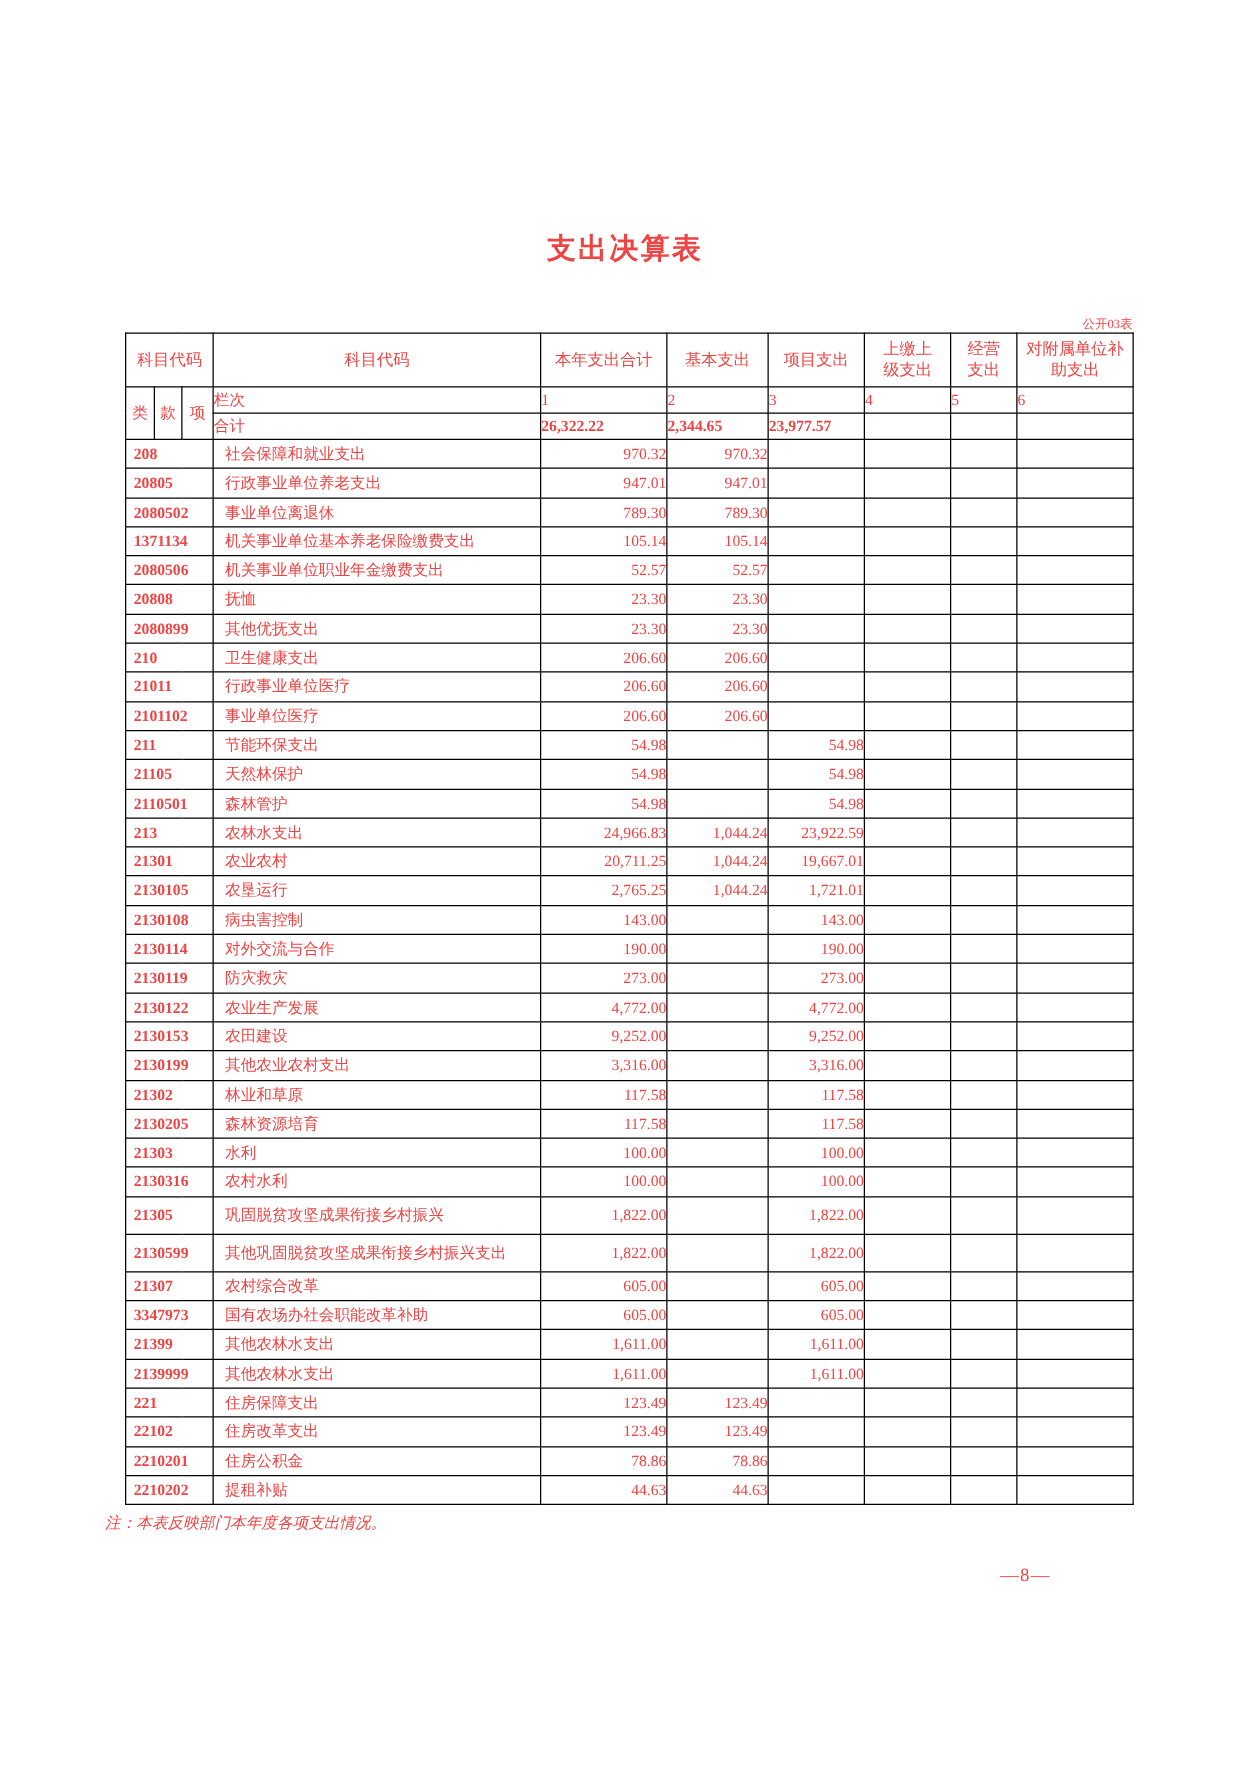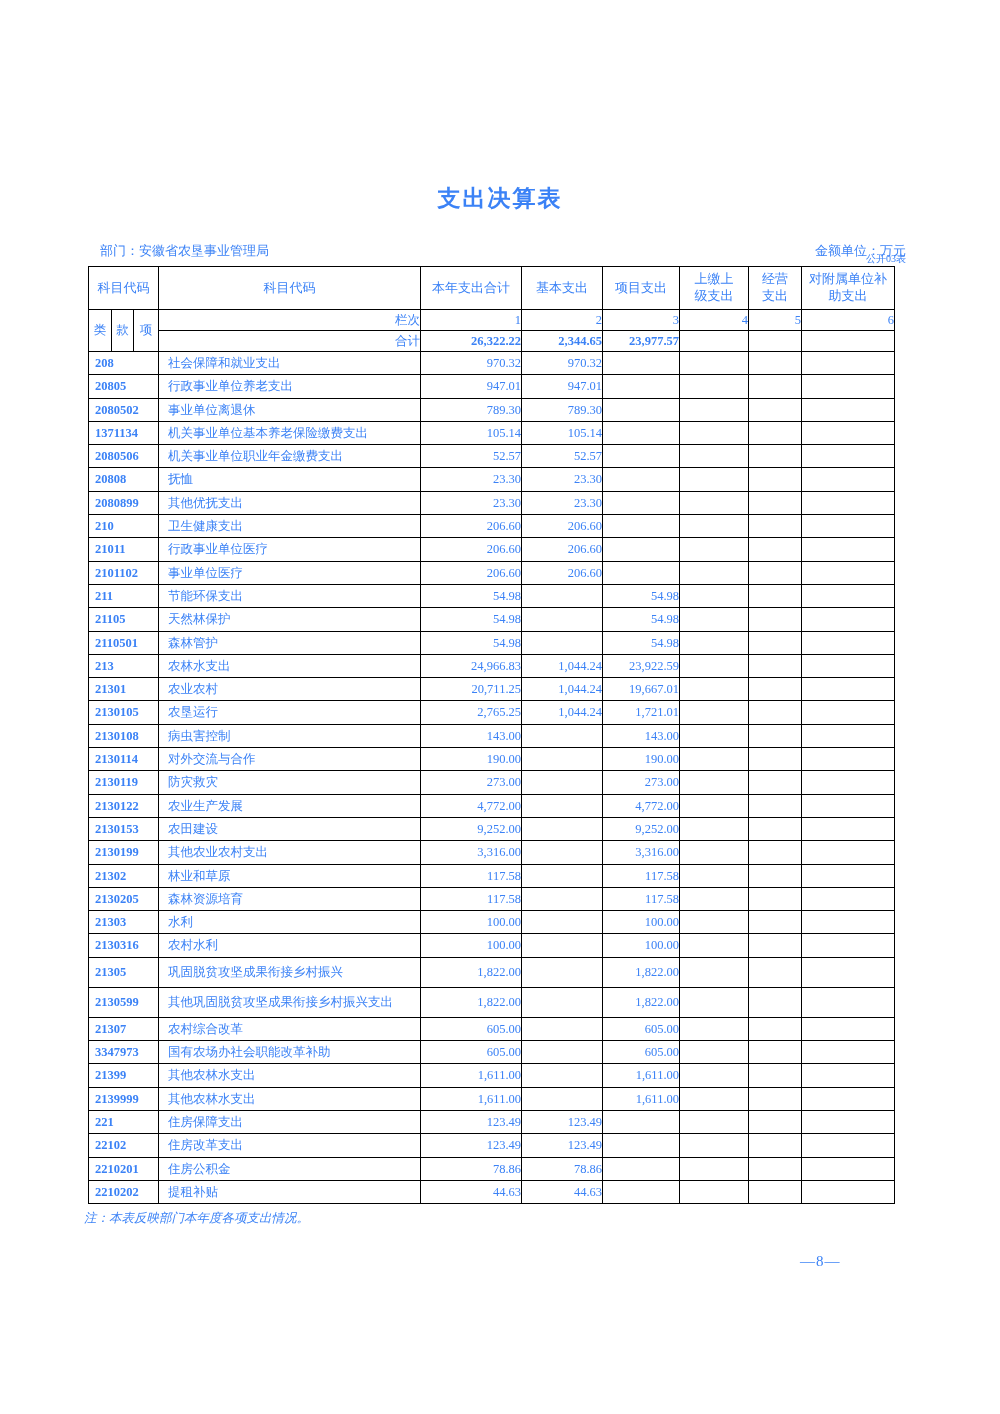--- a/index.html
+++ b/index.html
@@ -1,21 +1,21 @@
 <!DOCTYPE html>
 <html><head>
 <meta charset="utf-8">
 <style>
   html, body { margin: 0; padding: 0; background: #ffffff; }
   .page {
     position: relative;
     width: 1000px;
     height: 1414px;
     background: #ffffff;
-    color: #3b82f6;
+    color: #ef4444;
     font-family: "Liberation Serif", "DejaVu Serif", serif;
     overflow: hidden;
   }
   .title {
     position: absolute;
     top: 183px; left: 0; width: 100%;
     margin: 0;
     text-align: center;
     font-family: "Liberation Sans", "DejaVu Sans", sans-serif;
     font-weight: 700;
@@ -30,21 +30,21 @@
   }
   .meta-row {
     position: absolute;
     top: 242px; left: 100px; width: 806px;
     display: flex;
     justify-content: space-between;
     font-size: 13px;
   }
   table.grid {
     position: absolute;
-    top: 266px; left: 88px;
+    top: 266px; left: 100px;
     width: 806px;
     border-collapse: collapse;
     table-layout: fixed;
   }
   table.grid th, table.grid td {
     border: 1px solid #000;
     padding: 0;
     font-weight: normal;
     overflow: hidden;
     vertical-align: middle;
@@ -52,21 +52,21 @@
   thead tr.h1 th {
     height: 42px;
     font-size: 13px;
     text-align: center;
     line-height: 1.3;
     white-space: pre-line;
   }
   thead tr.h2 td, thead tr.h3 td {
     height: 20px;
     font-size: 12.5px;
-    text-align: right;
+    text-align: left;
     white-space: nowrap;
   }
   thead th.subcol {
     font-size: 12.5px;
     text-align: center;
   }
   thead tr.h3 td.num { font-weight: bold; }
   td.num { text-align: right; padding-right: 10px; white-space: nowrap; }
   tbody td {
     height: 22.3px;
@@ -92,24 +92,20 @@
 </style>
 </head>
 <body>
 
 <div class="page">
 
   <h1 class="title">支出决算表</h1>
 
   <div class="form-code">公开03表</div>
 
-  <div class="meta-row">
-    <span>部门：安徽省农垦事业管理局</span>
-    <span>金额单位：万元</span>
-  </div>
 
   <table class="grid">
     <colgroup>
       <col style="width:23px">
         <col style="width:22px">
         <col style="width:25px">
       <col style="width:262px">
       <col style="width:101px">
         <col style="width:81px">
         <col style="width:77px">

